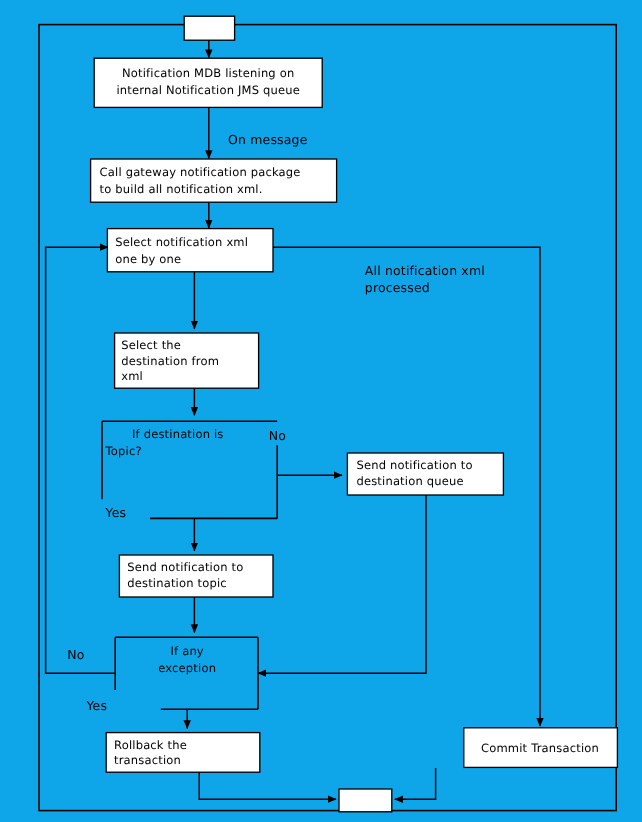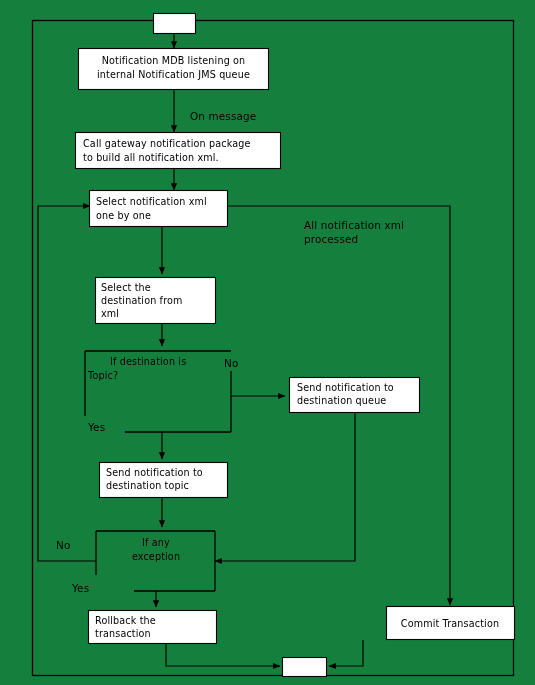--- a/index.html
+++ b/index.html
@@ -4,21 +4,21 @@
 <style>
   html, body {
     margin: 0;
     padding: 0;
     background: #ffffff;
   }
   #canvas-wrap {
     position: relative;
     width: 535px;
     height: 685px;
-    background: #15803d;
+    background: #0ea5e9;
     font-family: "DejaVu Sans", sans-serif;
   }
   svg#flow {
     position: absolute;
     top: 0;
     left: 0;
     width: 535px;
     height: 685px;
     display: block;
   }

